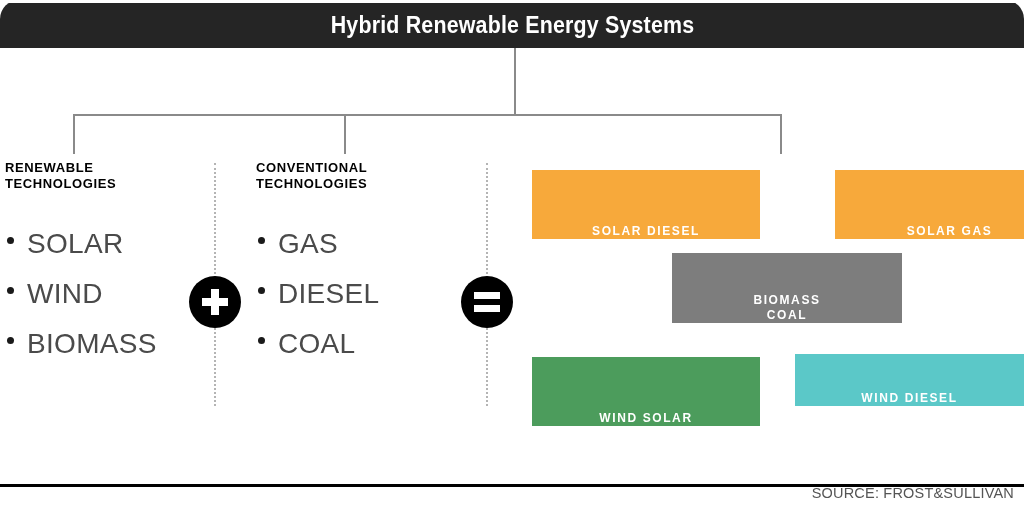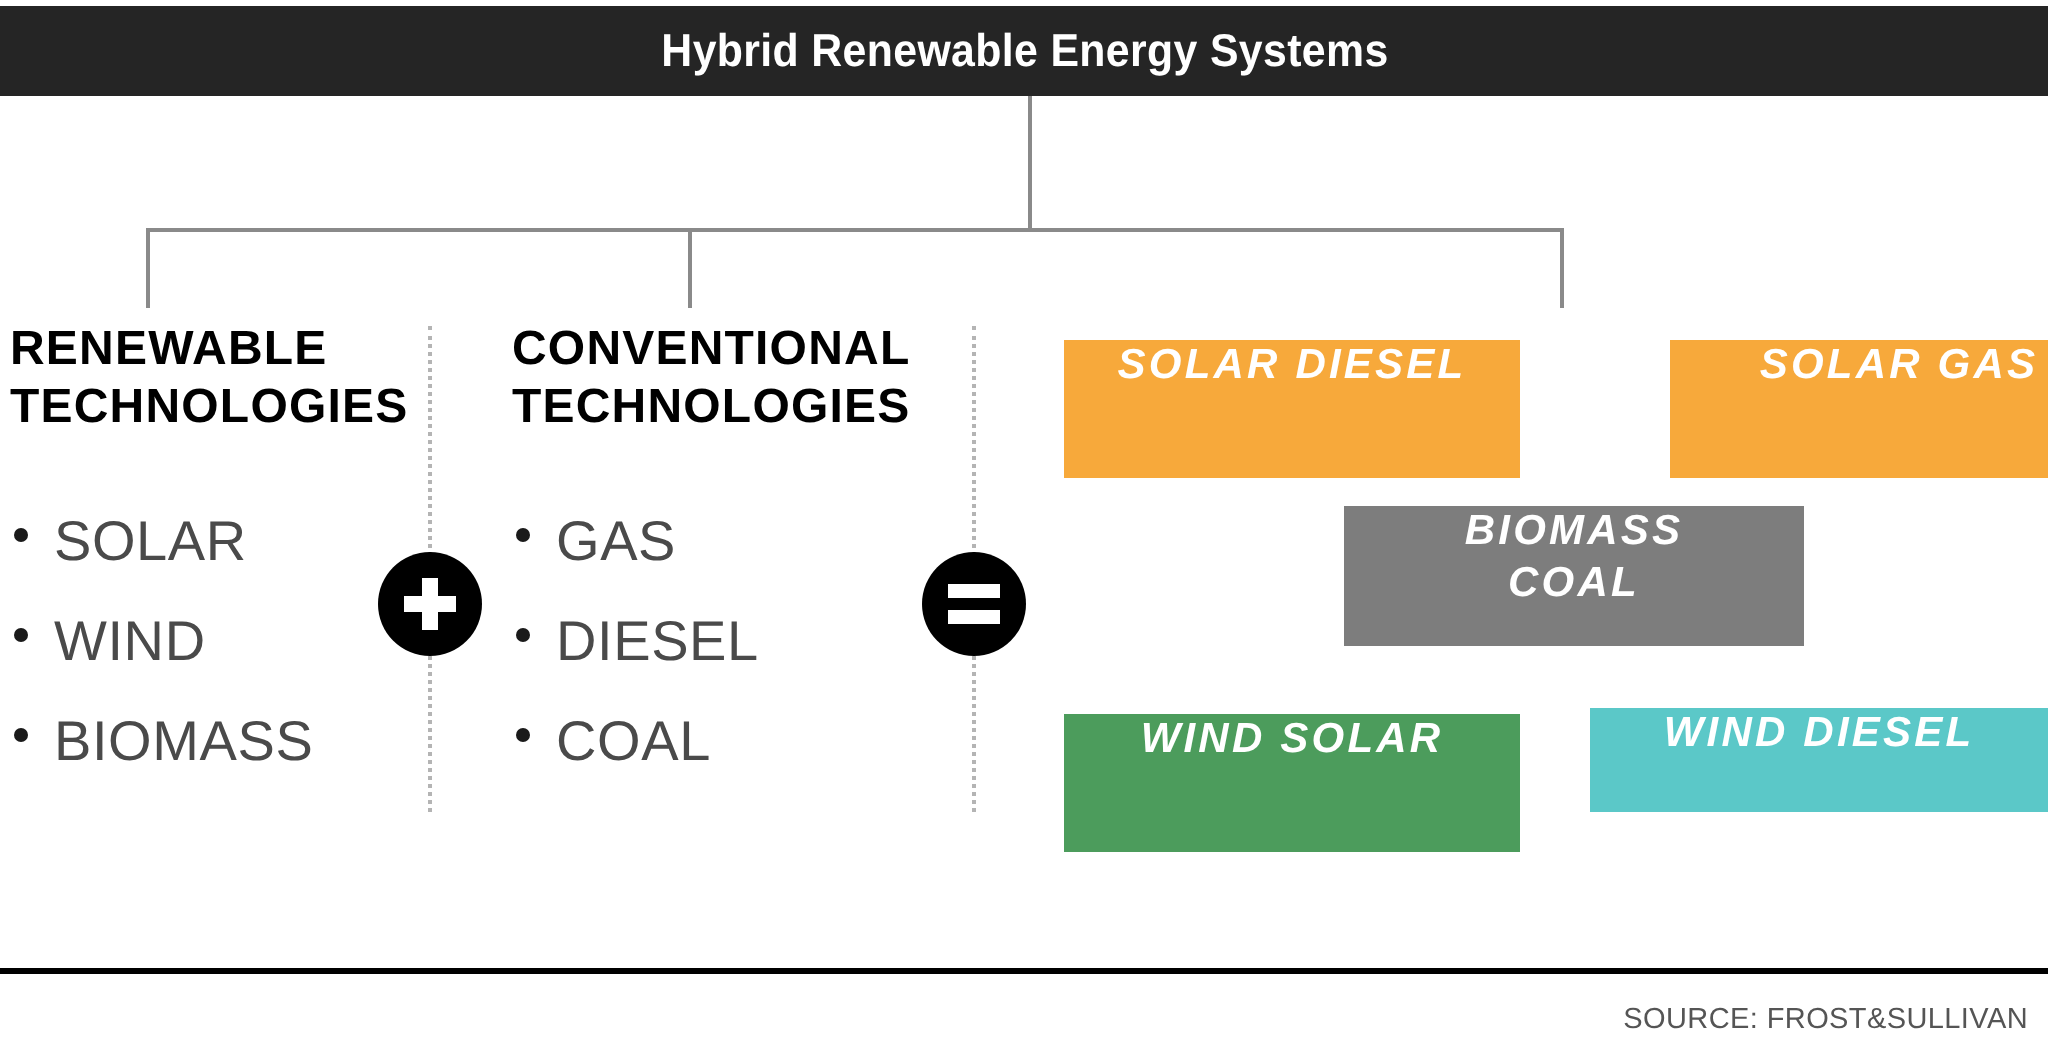--- a/index.html
+++ b/index.html
@@ -11,20 +11,21 @@
   body {
     font-family: "Liberation Sans", sans-serif;
     -webkit-font-smoothing: antialiased;
   }
   #canvas {
     position: relative;
     width: 1024px;
     height: 527px;
     background: #ffffff;
     overflow: hidden;
+    border-radius: 19px;
   }
 
   
   .title-bar {
     position: absolute;
     left: 0;
     top: 3px;
     width: 1024px;
     height: 45px;
     background: #252525;
@@ -89,21 +90,21 @@
 
   
   .col {
     position: absolute;
     top: 160px;
   }
   .col-renewable { left: 5px; width: 200px; }
   .col-conventional { left: 256px; width: 210px; }
 
   .col-heading {
-    font-size: 24px;
+    font-size: 13px;
     font-weight: bold;
     color: #000000;
     line-height: 1.22;
     letter-spacing: 0.6px;
     margin: 0 0 38px 0;
     text-transform: uppercase;
   }
   .col-heading .hl { display: block; }
 
   .bullet-list {
@@ -179,29 +180,28 @@
     height: 7px;
     background: #ffffff;
   }
   .glyph-equals::before { top: 0; }
   .glyph-equals::after { bottom: 0; }
 
   
   .result-box {
     position: absolute;
     display: flex;
-    align-items: flex-start;
+    align-items: flex-end;
     justify-content: center;
     color: #ffffff;
-    font-size: 21px;
+    font-size: 12px;
     font-weight: bold;
     letter-spacing: 1.6px;
     text-align: center;
     line-height: 1.25;
-    font-style: italic;
   }
   .box-solar-diesel {
     left: 532px; top: 170px;
     width: 228px; height: 69px;
   }
   .box-solar-gas {
     left: 795px; top: 170px;
     width: 229px; height: 69px; margin-left: 40px;
   }
   .box-biomass-coal {
@@ -223,21 +223,21 @@
     position: absolute;
     left: 0;
     top: 484px;
     width: 1024px;
     height: 3px;
     background: #000000;
   }
   .source-text {
     position: absolute;
     right: 10px;
-    top: 502px;
+    top: 485px;
     font-size: 14.5px;
     color: #555555;
     letter-spacing: 0.2px;
   }
 </style>
 </head>
 <body>
 
 <div id="canvas">
 

